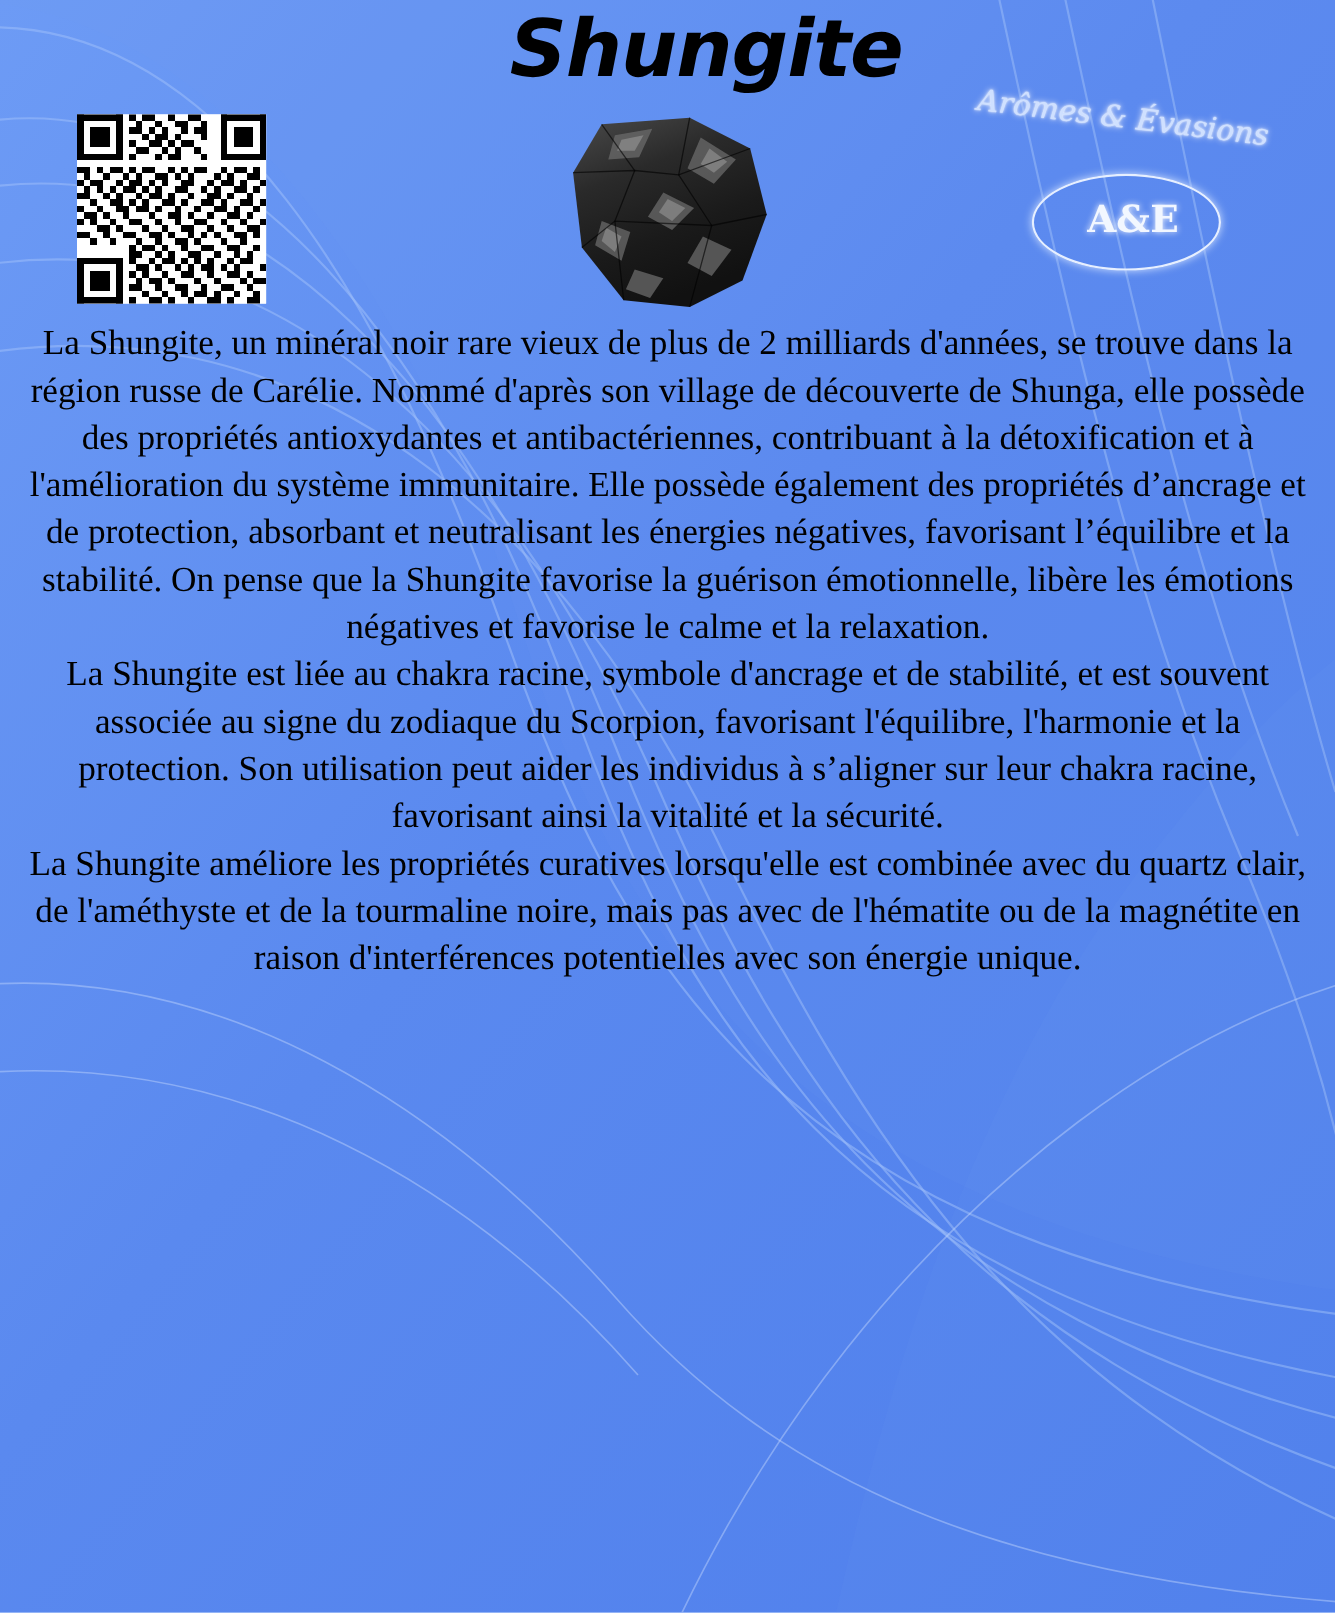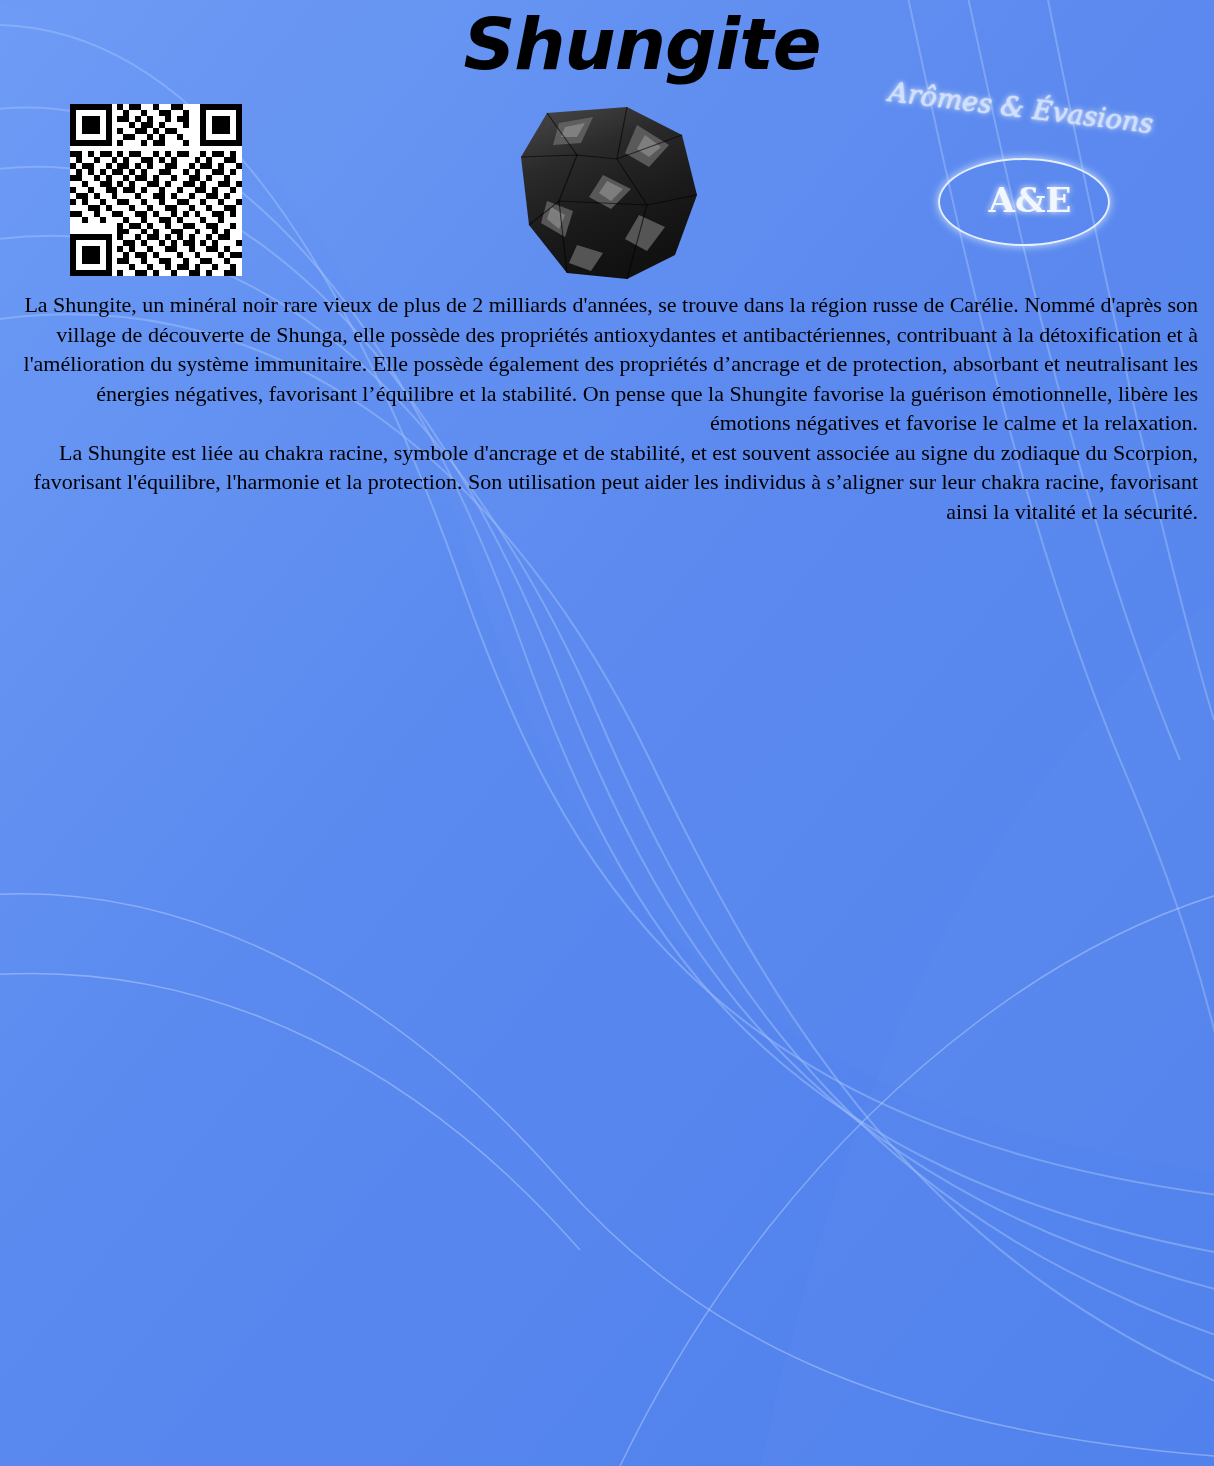--- a/index.html
+++ b/index.html
@@ -99,23 +99,23 @@
     font-family: "DejaVu Serif", serif;
     font-weight: bold;
     font-size: 34px;
     color: #f2f7ff;
     text-shadow: 0 0 6px #ffffff;
   }
   .body-text {
     position: relative;
     padding: 0 16px;
     color: #000000;
-    font-size: 22px;
+    font-size: 32px;
     line-height: 1.345;
-    text-align: right;
+    text-align: center;
   }
   .para {
     margin: 0;
   }
 </style>
 </head>
 <body>
 
 <div class="page">
 
@@ -424,15 +424,16 @@
     <div class="brand">
       <div class="brand-script">Arômes &amp; Évasions</div>
       <div class="brand-ellipse"></div>
       <div class="brand-mono">A&amp;E</div>
     </div>
   </div>
 
   <div class="body-text">
     <p class="para">La Shungite, un minéral noir rare vieux de plus de 2 milliards d'années, se trouve dans la région russe de Carélie. Nommé d'après son village de découverte de Shunga, elle possède des propriétés antioxydantes et antibactériennes, contribuant à la détoxification et à l'amélioration du système immunitaire. Elle possède également des propriétés d’ancrage et de protection, absorbant et neutralisant les énergies négatives, favorisant l’équilibre et la stabilité. On pense que la Shungite favorise la guérison émotionnelle, libère les émotions négatives et favorise le calme et la relaxation.</p>
     <p class="para">La Shungite est liée au chakra racine, symbole d'ancrage et de stabilité, et est souvent associée au signe du zodiaque du Scorpion, favorisant l'équilibre, l'harmonie et la protection. Son utilisation peut aider les individus à s’aligner sur leur chakra racine, favorisant ainsi la vitalité et la sécurité.</p>
+    <p class="para">La Shungite améliore les propriétés curatives lorsqu'elle est combinée avec du quartz clair, de l'améthyste et de la tourmaline noire, mais pas avec de l'hématite ou de la magnétite en raison d'interférences potentielles avec son énergie unique.</p>
   </div>
 
 </div>
 
 </body></html>

